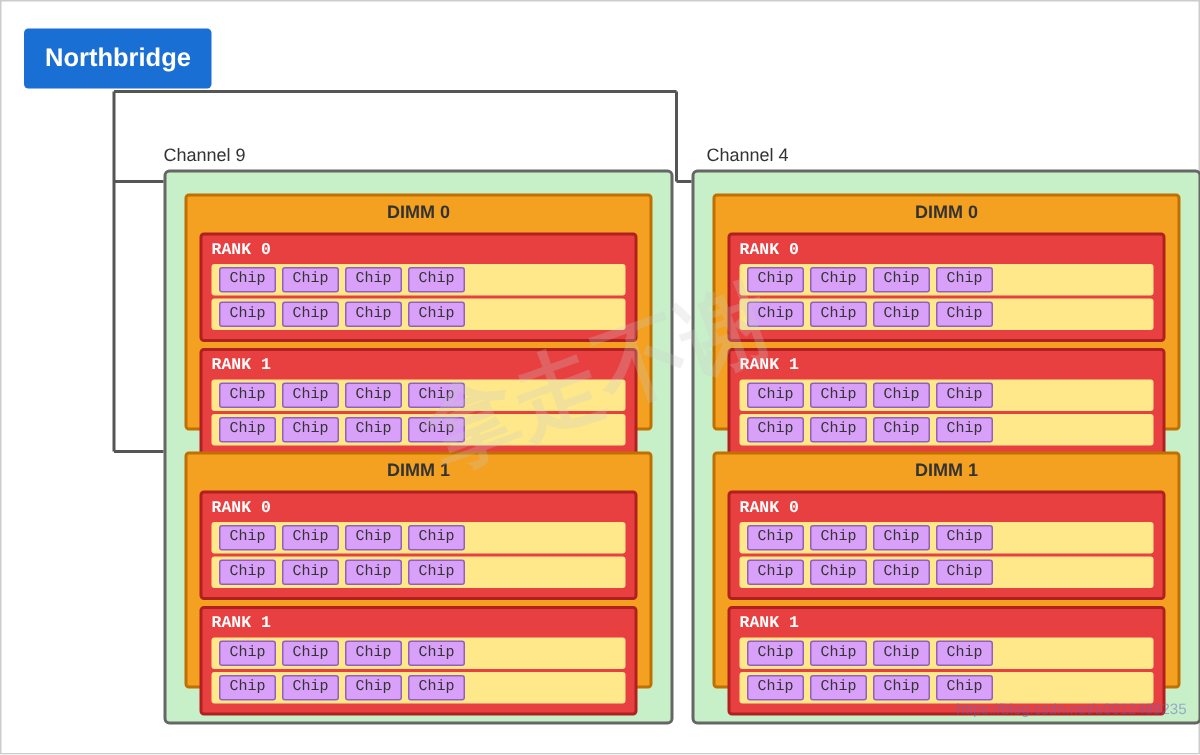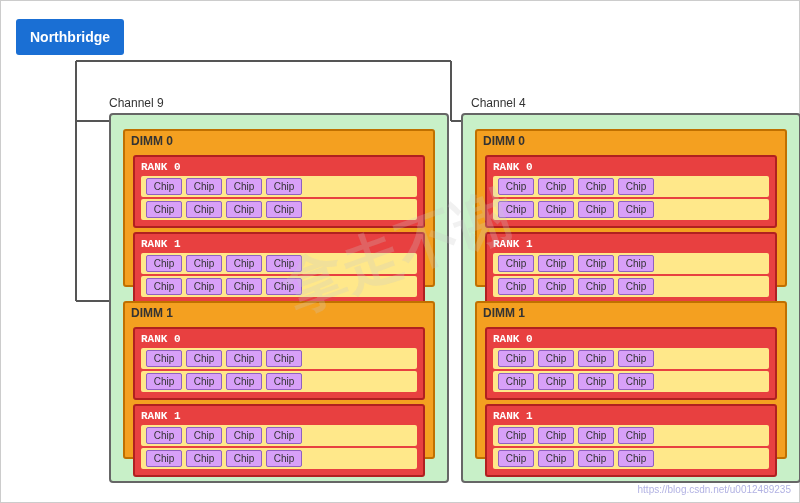--- a/index.html
+++ b/index.html
@@ -22,21 +22,21 @@
     }
 
     
     .northbridge {
       position: absolute;
       top: 18px;
       left: 15px;
       background: #1a6fd4;
       color: #fff;
       font-weight: bold;
-      font-size: 14px;
+      font-size: 17px;
       padding: 10px 14px;
       border-radius: 3px;
       z-index: 10;
     }
 
     
     .channel-label {
       position: absolute;
       font-size: 12px;
       color: #333;
@@ -67,20 +67,21 @@
       border-radius: 3px;
     }
     .dimm-0 { top: 14px; height: 158px; }
     .dimm-1 { top: 186px; height: 158px; }
 
     .dimm-label {
       font-size: 12px;
       font-weight: bold;
       color: #333;
       padding: 3px 6px;
+      text-align: center;
     }
 
     
     .rank {
       margin: 4px 8px;
       background: #e84040;
       border: 2px solid #b02020;
       border-radius: 3px;
       padding: 4px 6px;
     }
@@ -94,20 +95,21 @@
     }
 
     
     .chip-row {
       display: flex;
       align-items: center;
       margin: 2px 0;
       background: #ffe88a;
       border-radius: 2px;
       padding: 1px 3px;
+      font-family: Liberation Mono, monospace;
     }
 
     .chip {
       background: #d8a0f8;
       border: 1px solid #9060c0;
       border-radius: 2px;
       font-size: 10px;
       color: #333;
       padding: 2px 6px;
       margin: 1px 2px;
@@ -137,21 +139,21 @@
       font-weight: bold;
       white-space: nowrap;
       pointer-events: none;
       z-index: 20;
       user-select: none;
     }
 
     
     .url-watermark {
       position: absolute;
-      bottom: 7px;
+      bottom: 23px;
       right: 8px;
       font-size: 10px;
       color: rgba(100,100,200,0.5);
       pointer-events: none;
       z-index: 20;
       text-align: center;
     }
   </style>
 </head>
 <body>

